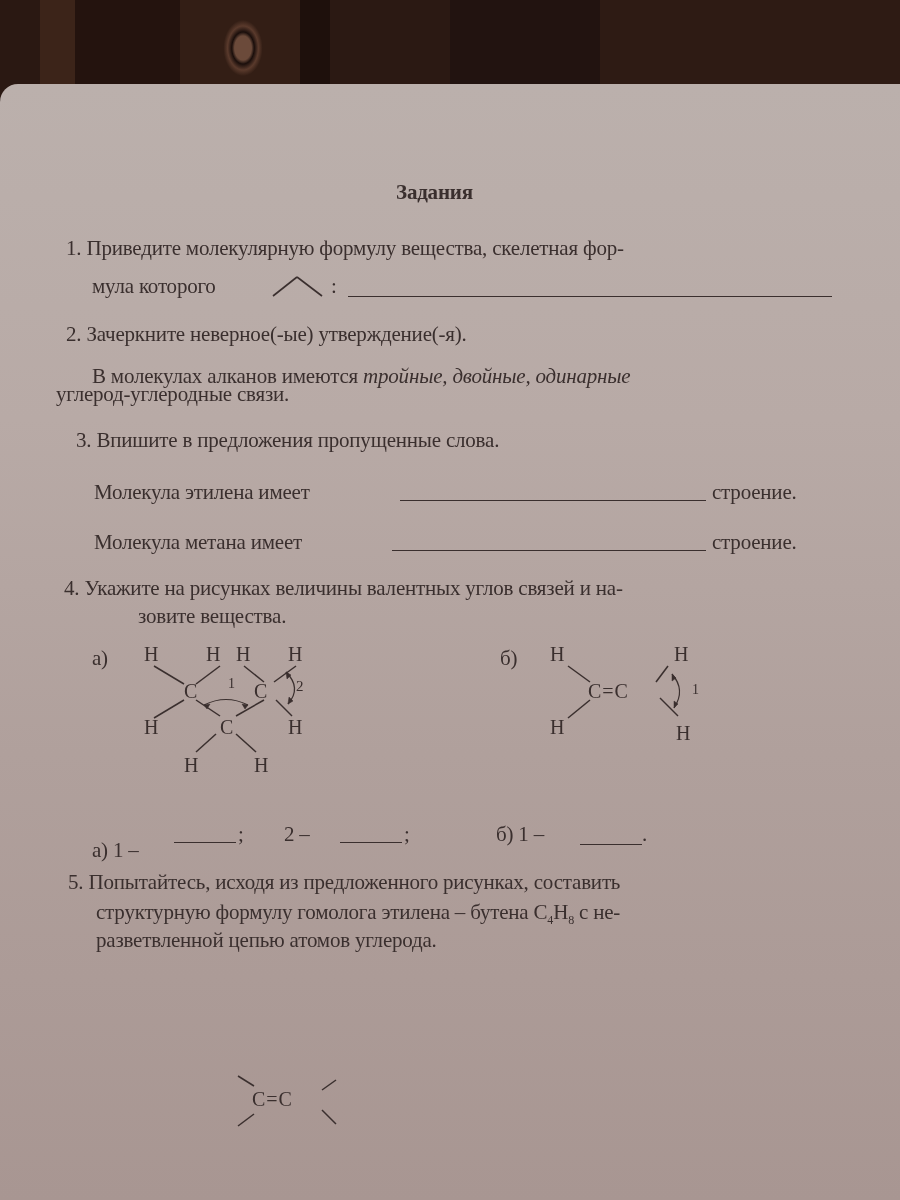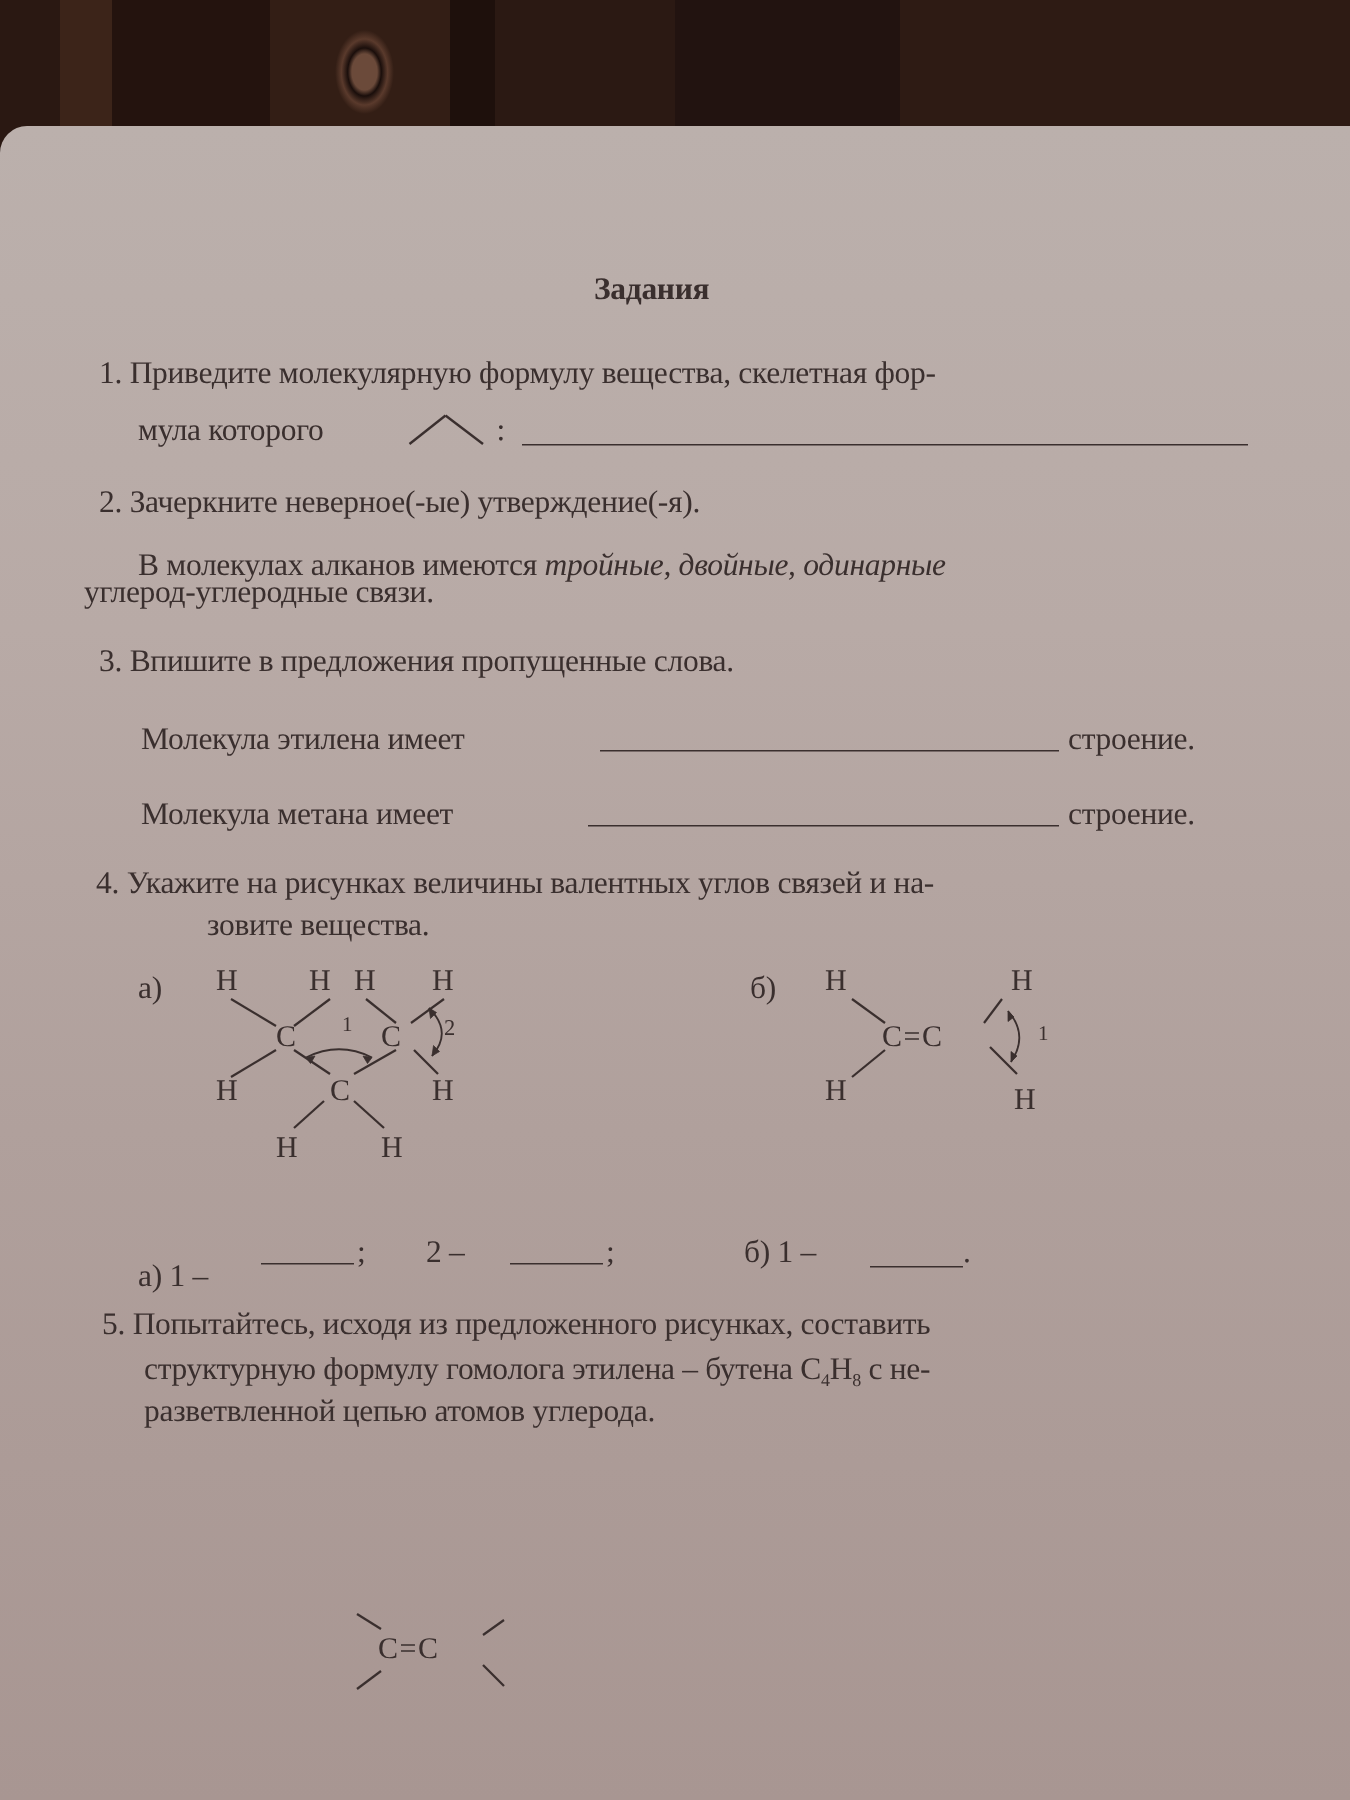--- a/index.html
+++ b/index.html
@@ -52,21 +52,21 @@
   <span>Зачеркните неверное(-ые) утверждение(-я).</span>
 </div>
 <div class="txt" style="left:92px;top:352px;margin-top:12px;">
   <span>В молекулах алканов имеются</span>
   <span class="it">тройные,</span>
   <span class="it">двойные,</span>
   <span class="it">одинарные</span>
 </div>
 <div class="txt" style="left:56px;top:382px;">углерод-углеродные связи.</div>
 
-<div class="txt" style="left:66px;top:428px;">
+<div class="txt" style="left:76px;top:428px;">
   <span>3.</span>
   <span>Впишите в предложения пропущенные слова.</span>
 </div>
 <div class="txt" style="left:94px;top:480px;">Молекула этилена имеет</div>
 <div class="blank" style="left:400px;top:500px;width:306px;"></div>
 <div class="txt" style="left:712px;top:480px;">строение.</div>
 
 <div class="txt" style="left:94px;top:530px;">Молекула метана имеет</div>
 <div class="blank" style="left:392px;top:550px;width:314px;"></div>
 <div class="txt" style="left:712px;top:530px;">строение.</div>

